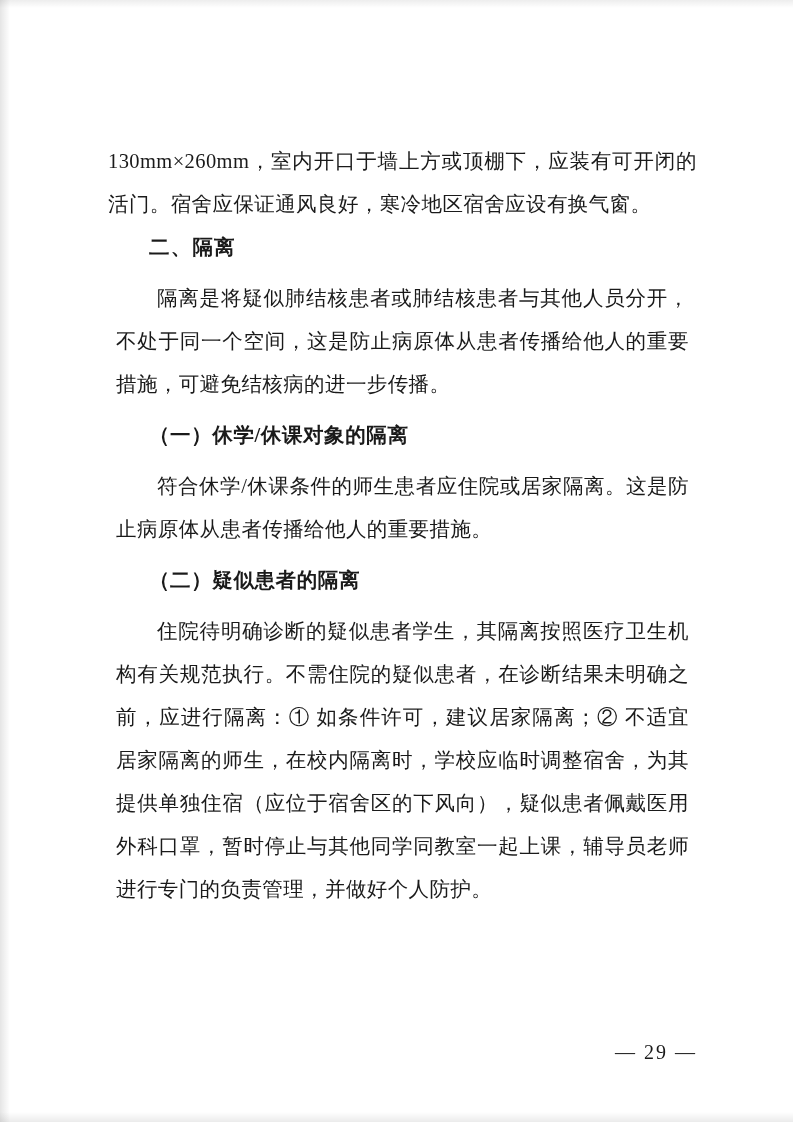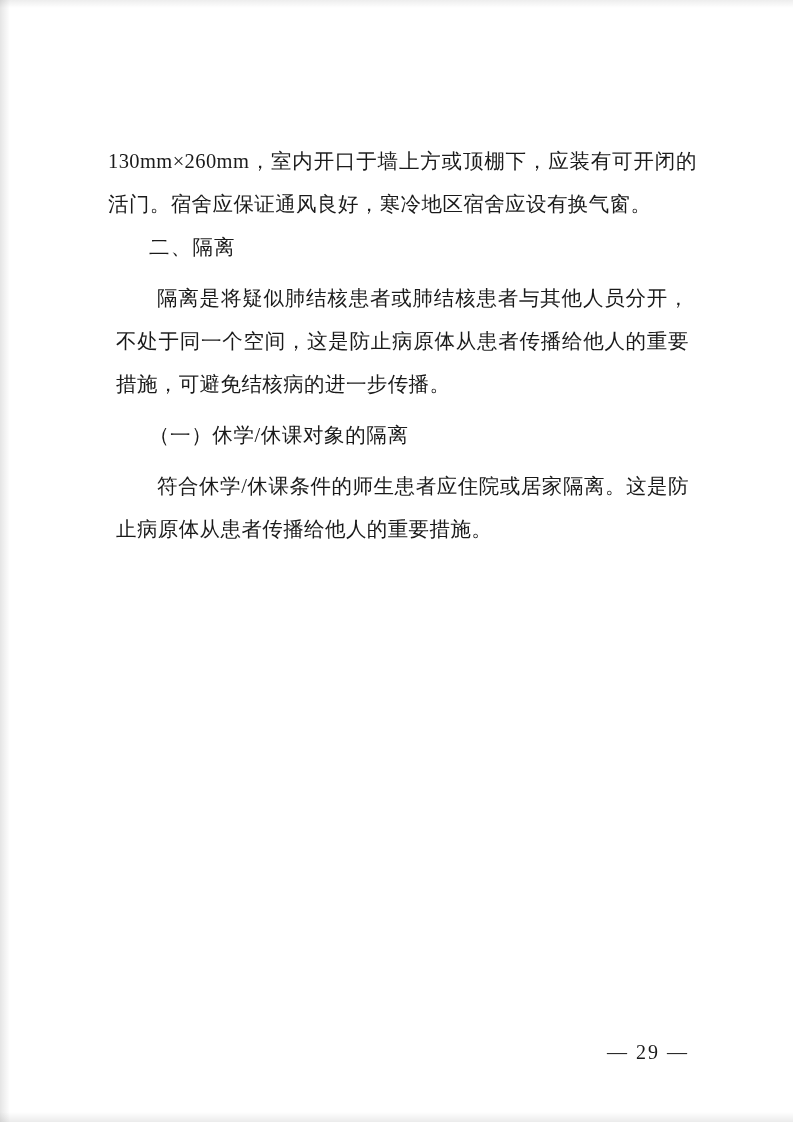--- a/index.html
+++ b/index.html
@@ -35,32 +35,32 @@
     margin: 0;
     text-indent: 0;
   }
   .para-indent {
     margin: 8px;
     text-indent: 2em;
   }
   .heading {
     margin: 0;
     text-indent: 2em;
-    font-weight: normal;
+    font-weight: bold;
     letter-spacing: 1.2px;
   }
   .subheading {
     margin: 0;
     text-indent: 2em;
-    font-weight: normal;
+    font-weight: bold;
     letter-spacing: 0.6px;
   }
   .footer {
     position: absolute;
-    right: 104px;
+    right: 96px;
     bottom: 58px;
     font-size: 20px;
     letter-spacing: 2px;
     font-family: "Liberation Serif", "DejaVu Serif", serif;
   }
   .edge-shadow-left {
     position: absolute;
     left: 0;
     top: 0;
     width: 10px;
@@ -97,21 +97,23 @@
 
     <p class="heading">二、隔离</p>
 
     <p class="para-indent">隔离是将疑似肺结核患者或肺结核患者与其他人员分开，不处于同一个空间，这是防止病原体从患者传播给他人的重要措施，可避免结核病的进一步传播。</p>
 
     <p class="subheading">（一）休学/休课对象的隔离</p>
 
     <p class="para-indent">符合休学/休课条件的师生患者应住院或居家隔离。这是防止病原体从患者传播给他人的重要措施。</p>
 
 
+    <p class="subheading">（二）疑似患者的隔离</p>
 
+    <p class="para-indent">住院待明确诊断的疑似患者学生，其隔离按照医疗卫生机构有关规范执行。不需住院的疑似患者，在诊断结果未明确之前，应进行隔离：① 如条件许可，建议居家隔离；② 不适宜居家隔离的师生，在校内隔离时，学校应临时调整宿舍，为其提供单独住宿（应位于宿舍区的下风向），疑似患者佩戴医用外科口罩，暂时停止与其他同学同教室一起上课，辅导员老师进行专门的负责管理，并做好个人防护。</p>
 
   </div>
 </div>
 
 <div class="footer">— 29 —</div>
 
 <div class="edge-shadow-left"></div>
 <div class="edge-shadow-top"></div>
 <div class="edge-shadow-bottom"></div>
 

